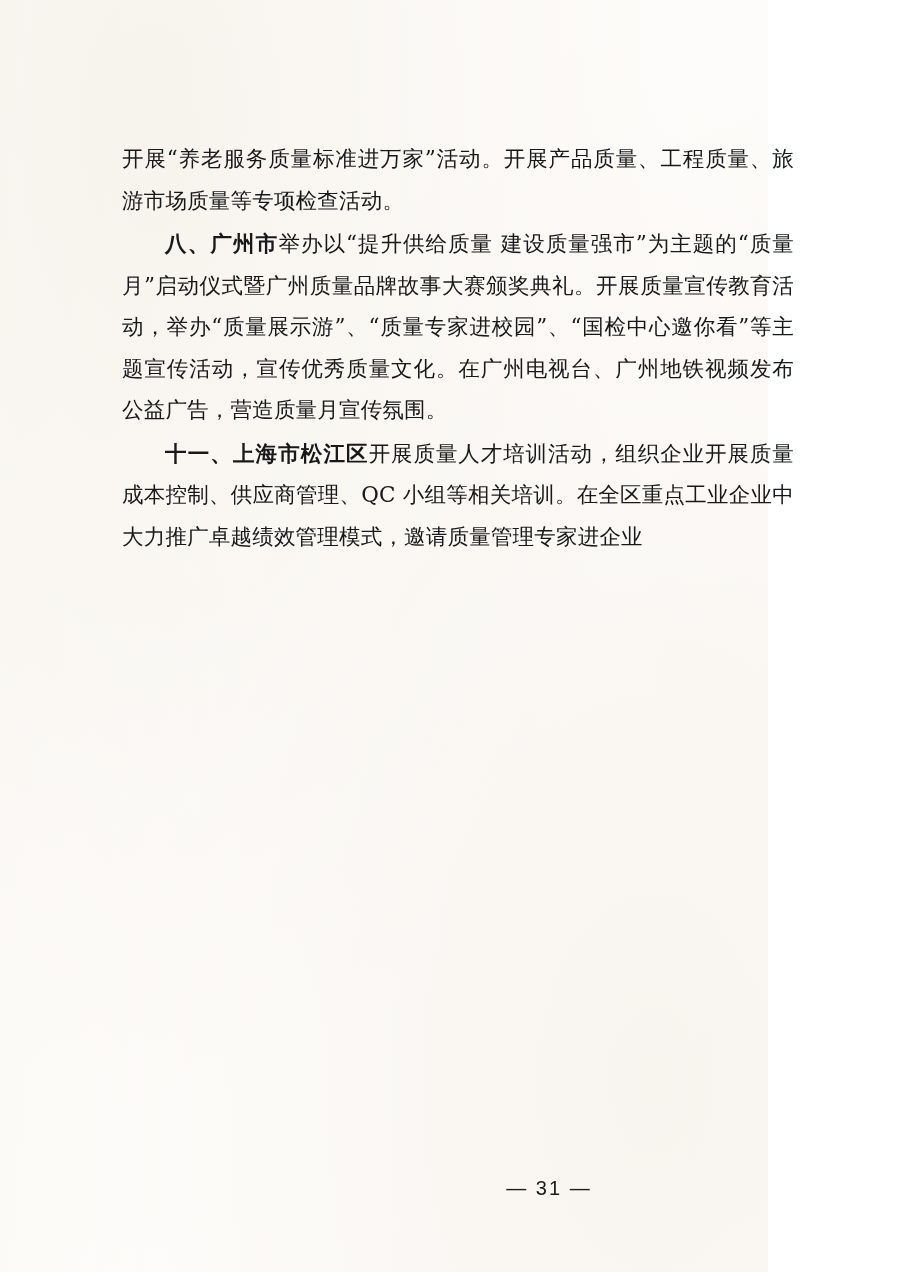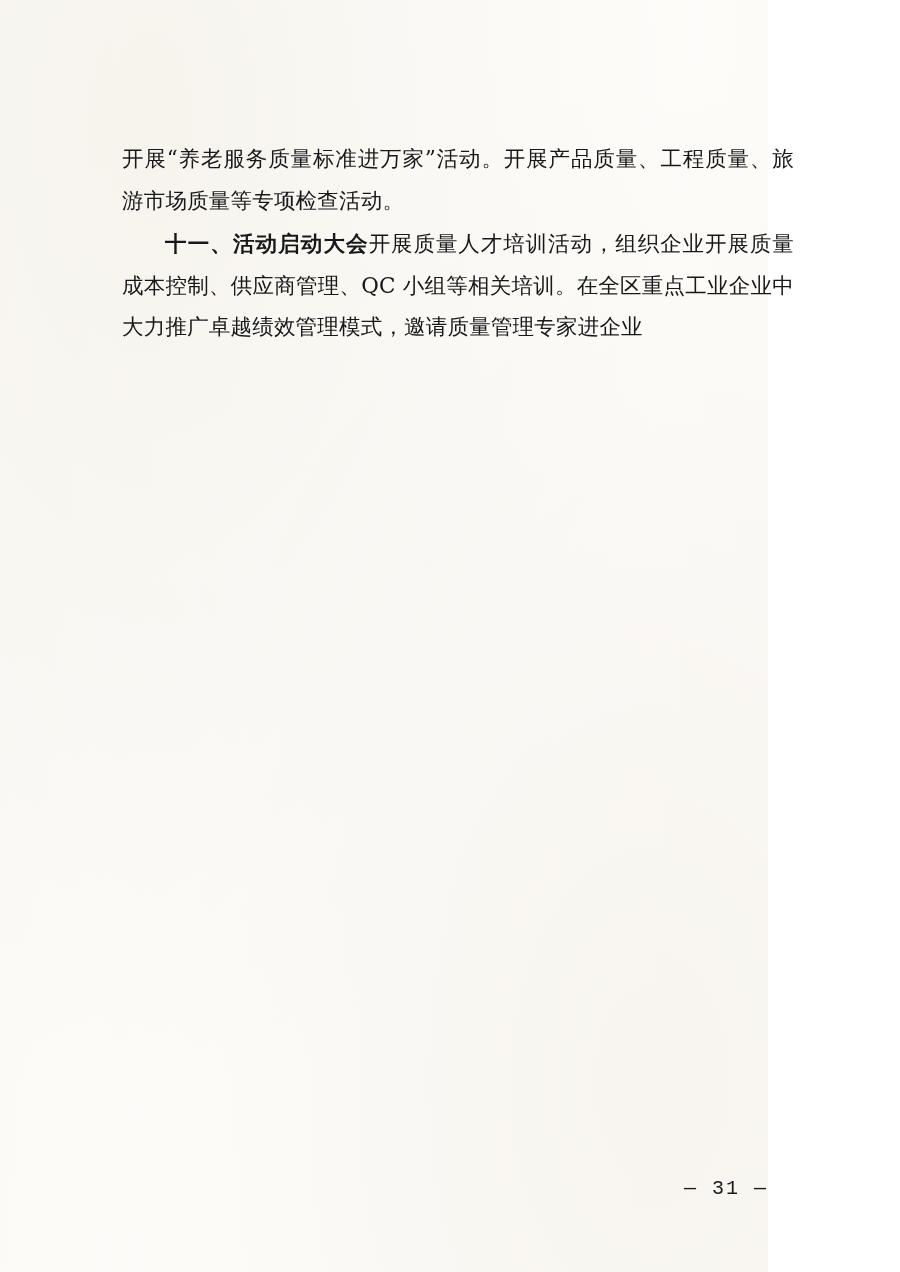--- a/index.html
+++ b/index.html
@@ -54,46 +54,49 @@
   }
   .lead {
     font-weight: bold;
     letter-spacing: 0.4px;
   }
   .page-number {
     position: absolute;
     left: 0;
     right: 0;
     bottom: 72px;
-    text-align: right;
+    text-align: center;
     font-size: 20px;
     color: #1a1b1d;
-    font-family: Liberation Mono, monospace;
+    font-family: Liberation Sans, sans-serif;
     letter-spacing: 2px;
     padding-left: 330px;
   }
   .page-number .pn-inner {
     display: inline-block;
   }
 </style>
 </head>
 <body>
 
 <div class="page">
   <div class="content">
 
     <p class="para">
       <span>开展“养老服务质量标准进万家”活动。开展产品质量、工程质量、旅游市场质量等专项检查活动。</span>
     </p>
 
+    <p class="para indent">
+      <span class="lead">八、广州市</span><span>举办以“提升供给质量 建设质量强市”为主题的“质量月”启动仪式暨广州质量品牌故事大赛颁奖典礼。开展质量宣传教育活动，举办“质量展示游”、“质量专家进校园”、“国检中心邀你看”等主题宣传活动，宣传优秀质量文化。在广州电视台、广州地铁视频发布公益广告，营造质量月宣传氛围。</span>
+    </p>
 
 
 
     <p class="para indent">
-      <span class="lead">十一、活动启动大会</span><span>开展质量人才培训活动，组织企业开展质量成本控制、供应商管理、QC 小组等相关培训。在全区重点工业企业中大力推广卓越绩效管理模式，邀请质量管理专家进企业</span>
+      <span class="lead">十一、上海市松江区</span><span>开展质量人才培训活动，组织企业开展质量成本控制、供应商管理、QC 小组等相关培训。在全区重点工业企业中大力推广卓越绩效管理模式，邀请质量管理专家进企业</span>
     </p>
 
   </div>
 
   <div class="page-number">
     <span class="pn-inner">— 31 —</span>
   </div>
 </div>
 
 </body></html>

